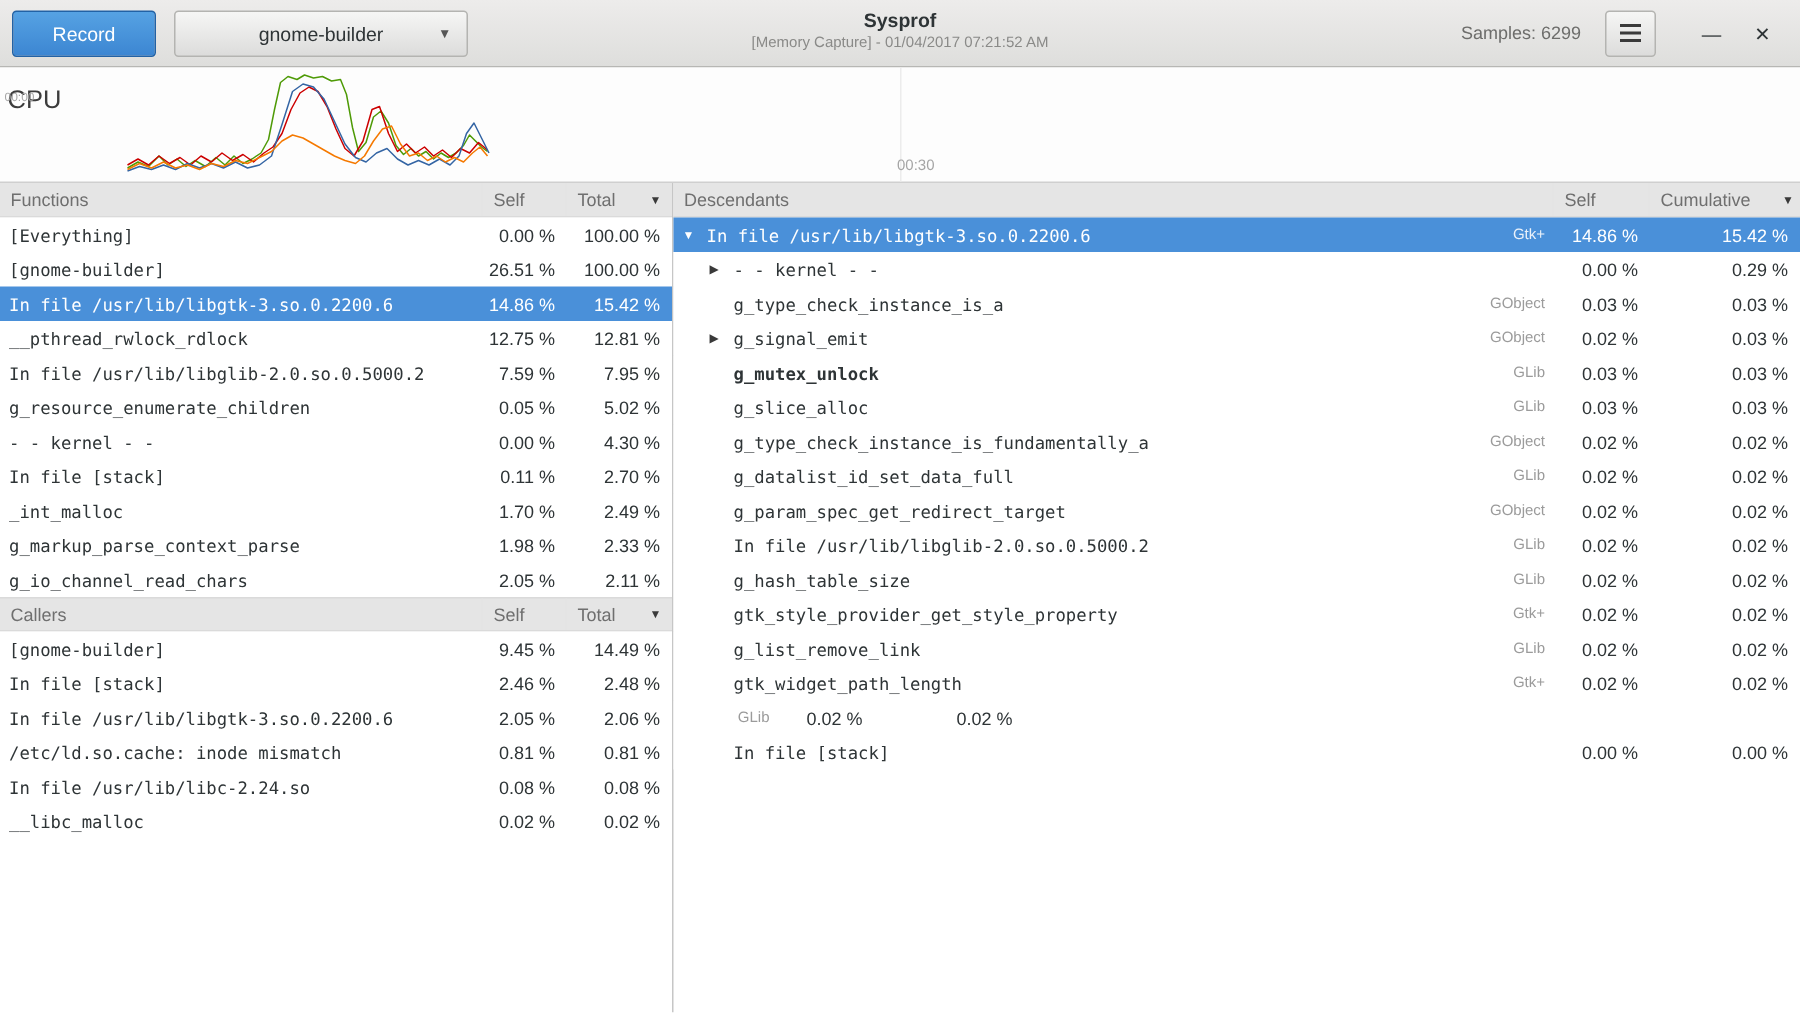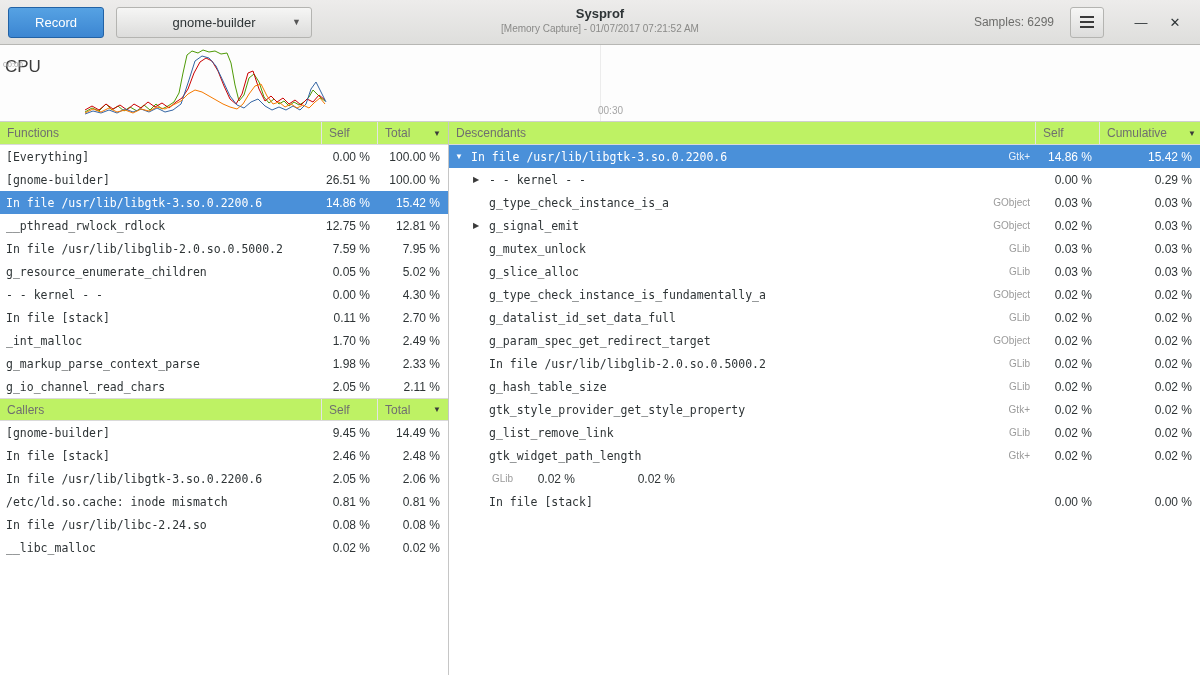--- a/index.html
+++ b/index.html
@@ -33,21 +33,21 @@
   .graph svg { position:absolute; left:0; top:0; }
   .cpu-label { position:absolute; left:5px; top:12px; font-size:17px; color:#3c3c3c; }
   .t0  { position:absolute; left:3px;  top:15px; font-size:8px; color:#a5a5a5; }
   .t30 { position:absolute; left:598px; top:20px; font-size:10px; color:#a5a5a5;margin-top:40px; }
 
   
   .content { display:flex; height:553px; background:#fff; }
   .left-pane { width:449px; flex:none; border-right:1px solid #c6c6c6; display:flex; flex-direction:column; }
   .right-pane { flex:1; display:flex; flex-direction:column; }
 
-  .thead { height:23px; display:flex; border-bottom:1px solid #dadada; background:#bef264; flex:none; }
+  .thead { height:23px; display:flex; border-bottom:1px solid #dadada; background:#e5e5e5; flex:none; }
   .thead.callers { border-top:1px solid #dadada; }
   .hc { font-size:12px; color:#6f6f6f; display:flex; align-items:center; padding:0 7px; border-right:1px solid #e4e4e4; }
   .hc:last-child { border-right:none;gap:21px; }
   .hc.name { flex:1; }
   .hc.self  { width:56px; flex:none; }
   .hc.total { width:70px; flex:none; }
   .hc.dself { width:64px; flex:none; }
   .hc.dcum  { width:100px; flex:none; }
   .sort { margin-left:auto; font-size:8px; color:#3a3a3a; }
 
@@ -75,21 +75,21 @@
 <div class="window">
 
   <header class="titlebar">
     <button class="record-btn">Record</button>
     <button class="combo">
       <span>gnome-builder</span>
       <span class="combo-arrow">▼</span>
     </button>
     <div class="title-block">
       <div class="title">Sysprof</div>
-      <div class="subtitle">[Memory Capture] - 01/07/2017 07:21:52 AM</div>
+      <div class="subtitle">[Memory Capture] - 01/04/2017 07:21:52 AM</div>
     </div>
     <div class="titlebar-right">
       <span class="samples">Samples: 6299</span>
       <button class="menu-btn">
         <span class="hamburger">
             <i></i>
             <i></i>
             <i></i>
           </span>
       </button>
@@ -262,21 +262,21 @@
           <div class="trow">
             <span class="dname" style="padding-left: 24px;">
               <span class="expander">▶</span>
               <span class="fn">g_signal_emit</span>
             </span>
             <span class="clib">GObject</span>
             <span class="cnum dself">0.02 %</span>
             <span class="cnum dcum">0.03 %</span>
           </div>
           <div class="trow">
-            <span class="dname" style="padding-left: 24px;">
+            <span class="dname" style="padding-left: 24px; font-weight: bold;">
               <span class="expander"></span>
               <span class="fn">g_mutex_unlock</span>
             </span>
             <span class="clib">GLib</span>
             <span class="cnum dself">0.03 %</span>
             <span class="cnum dcum">0.03 %</span>
           </div>
           <div class="trow">
             <span class="dname" style="padding-left: 24px;">
               <span class="expander"></span>

